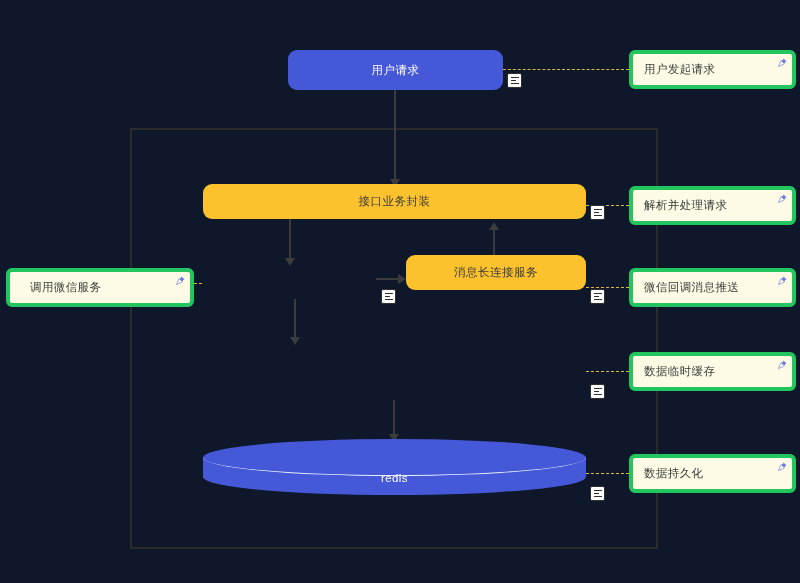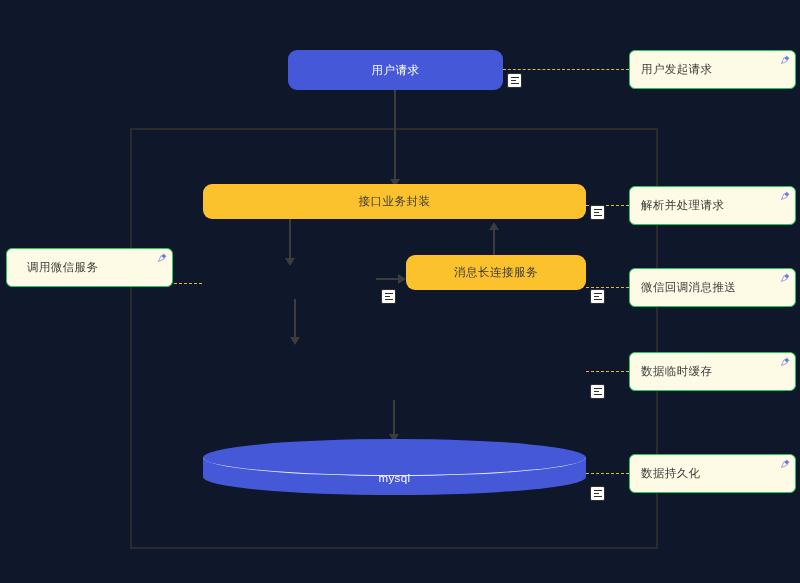--- a/index.html
+++ b/index.html
@@ -85,21 +85,21 @@
     letter-spacing: 0.4px;
     z-index: 5;
     user-select: none;
   }
 
   
   .note {
     position: absolute;
     box-sizing: border-box;
     background: #fdfbe5;
-    border: 1px solid #22c55e;
+    border: 4px solid #22c55e;
     border-radius: 6px;
     display: flex;
     align-items: center;
     padding-left: 11px;
     font-size: 11.5px;
     color: #3a3a3a;
     letter-spacing: 0.4px;
     user-select: none;
   }
   .note-pin {
@@ -223,21 +223,21 @@
 
   <div class="node node-orange" style="left:406px; top:255px; width:180px; height:35px;">
     <span>消息长连接服务</span>
   </div>
 
 
   <div class="cylinder" style="left:203px; top:439px; width:383px; height:56px;">
     <div class="cyl-bottom-cap" style="top:20px; height:36px;"></div>
     <div class="cyl-body" style="top:18px; height:20px;"></div>
     <div class="cyl-top" style="top:0px; height:36px;"></div>
-    <div class="cyl-label" style="top:33px;">mysql</div>
+    <div class="cyl-label" style="top:33px;">redis</div>
   </div>
 
   <div class="comment-badge" style="left:507px; top:73px;">
     <i></i>
       <i></i>
       <i></i>
   </div>
   <div class="comment-badge" style="left:590px; top:205px;">
     <i></i>
       <i></i>
@@ -297,21 +297,21 @@
   </div>
 
   <div class="note" style="left:629px; top:454px; width:167px; height:39px;">
     <span>数据持久化</span>
     <svg class="note-pin" viewBox="0 0 12 12">
       <path d="M7.4 0.6 L11.4 4.6 L9.6 5.3 L8.4 8.1 L3.9 3.6 L6.7 2.4 Z" fill="#5468e0"></path>
       <path d="M3.9 3.6 L0.6 11.4 L8.4 8.1" fill="none" stroke="#5468e0" stroke-width="0.9"></path>
     </svg>
   </div>
 
-  <div class="note" style="left:6px; top:248px; width:167px; height:39px;padding-left:20px;">
+  <div class="note" style="left:6px; top:268px; width:188px; height:39px;padding-left:20px;">
     <span>调用微信服务</span>
     <svg class="note-pin" viewBox="0 0 12 12">
       <path d="M7.4 0.6 L11.4 4.6 L9.6 5.3 L8.4 8.1 L3.9 3.6 L6.7 2.4 Z" fill="#5468e0"></path>
       <path d="M3.9 3.6 L0.6 11.4 L8.4 8.1" fill="none" stroke="#5468e0" stroke-width="0.9"></path>
     </svg>
   </div>
 
 </div>
 
 </body></html>

